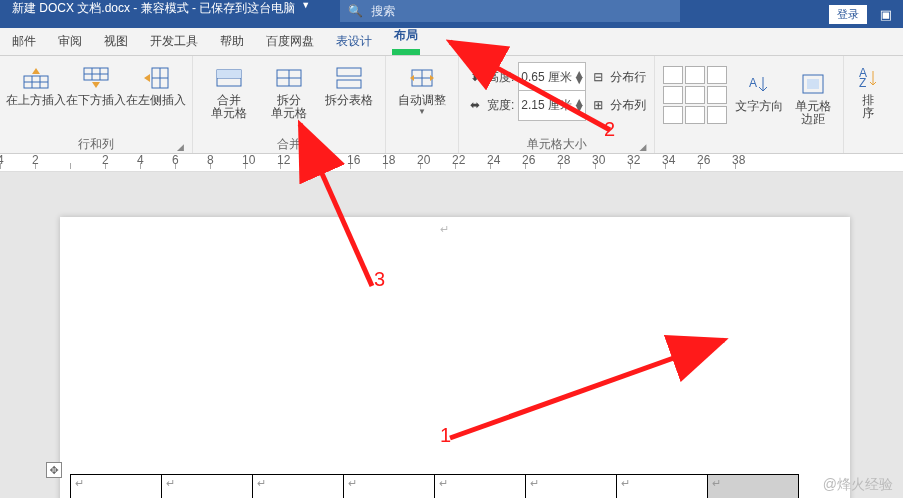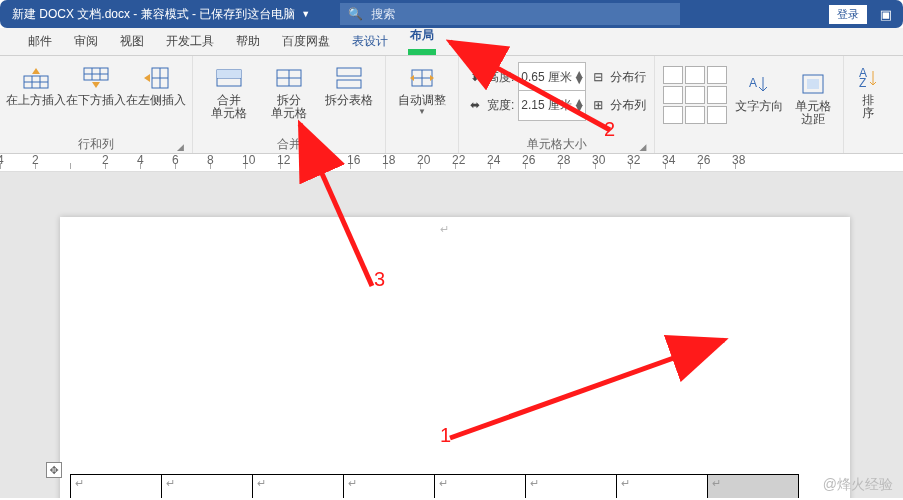--- a/index.html
+++ b/index.html
@@ -1,25 +1,25 @@
 <!DOCTYPE html>
 <html><head>
 <meta charset="utf-8">
 <style>
 *{box-sizing:border-box;margin:0;padding:0;font-family:"Microsoft YaHei","Segoe UI",sans-serif;font-size:12px;}
 body{width:903px;height:500px;background:#fff;overflow:hidden;position:relative;}
-.titlebar{height:28px;background:#2b579a;color:#fff;display:flex;align-items:center;padding:0 6px;border-radius:7px;}
+.titlebar{height:28px;background:#2b579a;color:#fff;display:flex;padding:0 6px;}
 .titlebar .doc{padding-left:6px;white-space:nowrap;}
 .titlebar .drop{margin-left:6px;font-size:9px;}
 .searchbox{margin-left:30px;height:22px;width:340px;background:#4a74b1;display:flex;align-items:center;padding:0 8px;color:#e0e8f5;}
 .searchbox .icon{margin-right:8px;}
 .title-right{margin-left:auto;display:flex;align-items:center;gap:8px;}
 .login{background:#fff;color:#2b579a;padding:2px 8px;font-size:11px;}
 .winbtn{width:22px;text-align:center;color:#fff;font-size:13px;}
-.tabbar{height:28px;background:#f3f3f3;border-bottom:1px solid #d0d0d0;display:flex;align-items:flex-end;padding:0 26px;gap:18px;}
+.tabbar{height:28px;background:#f3f3f3;border-bottom:1px solid #d0d0d0;display:flex;align-items:flex-end;padding:0 10px;gap:18px;}
 .tab{padding:5px 2px;color:#444;cursor:pointer;}
 .tab.blue{color:#2b579a;}
 .tab.active{color:#2b579a;border-bottom:6px solid #22c55e;font-weight:600;}
 .ribbon{height:98px;background:#f3f3f3;border-bottom:1px solid #cfcfcf;display:flex;}
 .group{border-right:1px solid #e0e0e0;padding:4px 8px 0;display:flex;flex-direction:column;align-items:center;}
 .group .body{flex:1;display:flex;align-items:flex-start;gap:4px;}
 .group .label{height:18px;font-size:11px;color:#666;display:flex;align-items:center;justify-content:center;width:100%;position:relative;}
 .group .label .launcher{position:absolute;right:0;bottom:1px;font-size:9px;color:#888;}
 .bigbtn{width:56px;display:flex;flex-direction:column;align-items:center;padding-top:4px;cursor:pointer;}
 .bigbtn .ico{width:32px;height:28px;display:flex;align-items:center;justify-content:center;}

